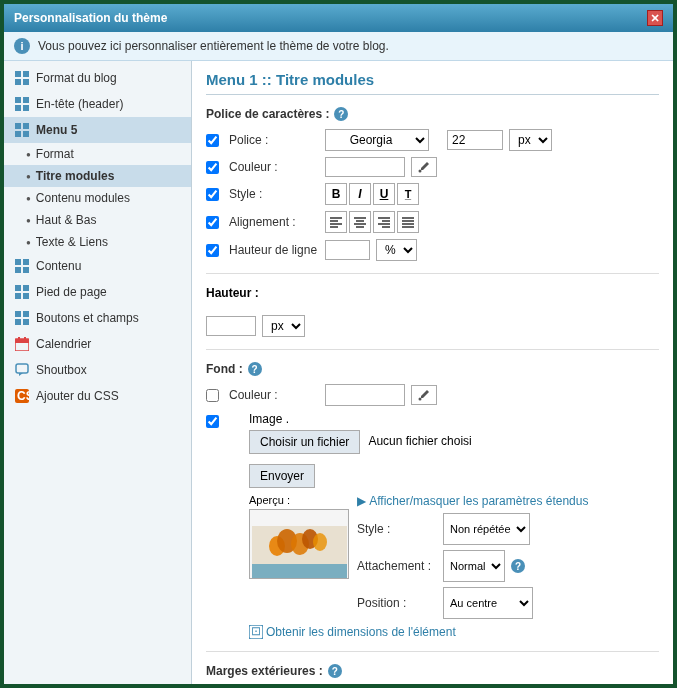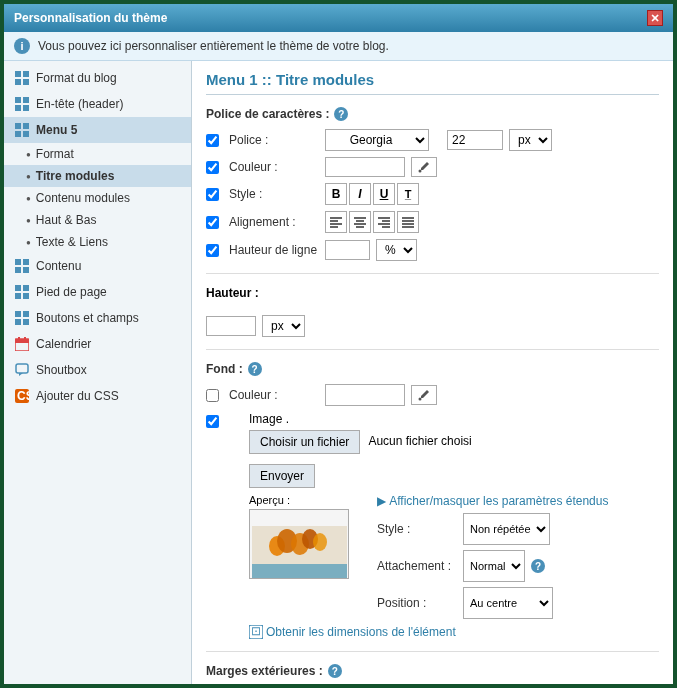--- a/index.html
+++ b/index.html
@@ -269,21 +269,21 @@
     .btn-send {
       background: #e0e8ef;
       border: 1px solid #aaa;
       padding: 4px 10px;
       cursor: pointer;
       margin-top: 4px;
     }
 
     .preview-area {
       display: flex;
-      gap: 28px;
+      gap: 8px;
       margin-top: 6px;
     }
 
     .preview-box {
       width: 100px;
       height: 70px;
       border: 1px solid #aaa;
       background: #f5f5f5;
       display: flex;
       flex-direction: column;

